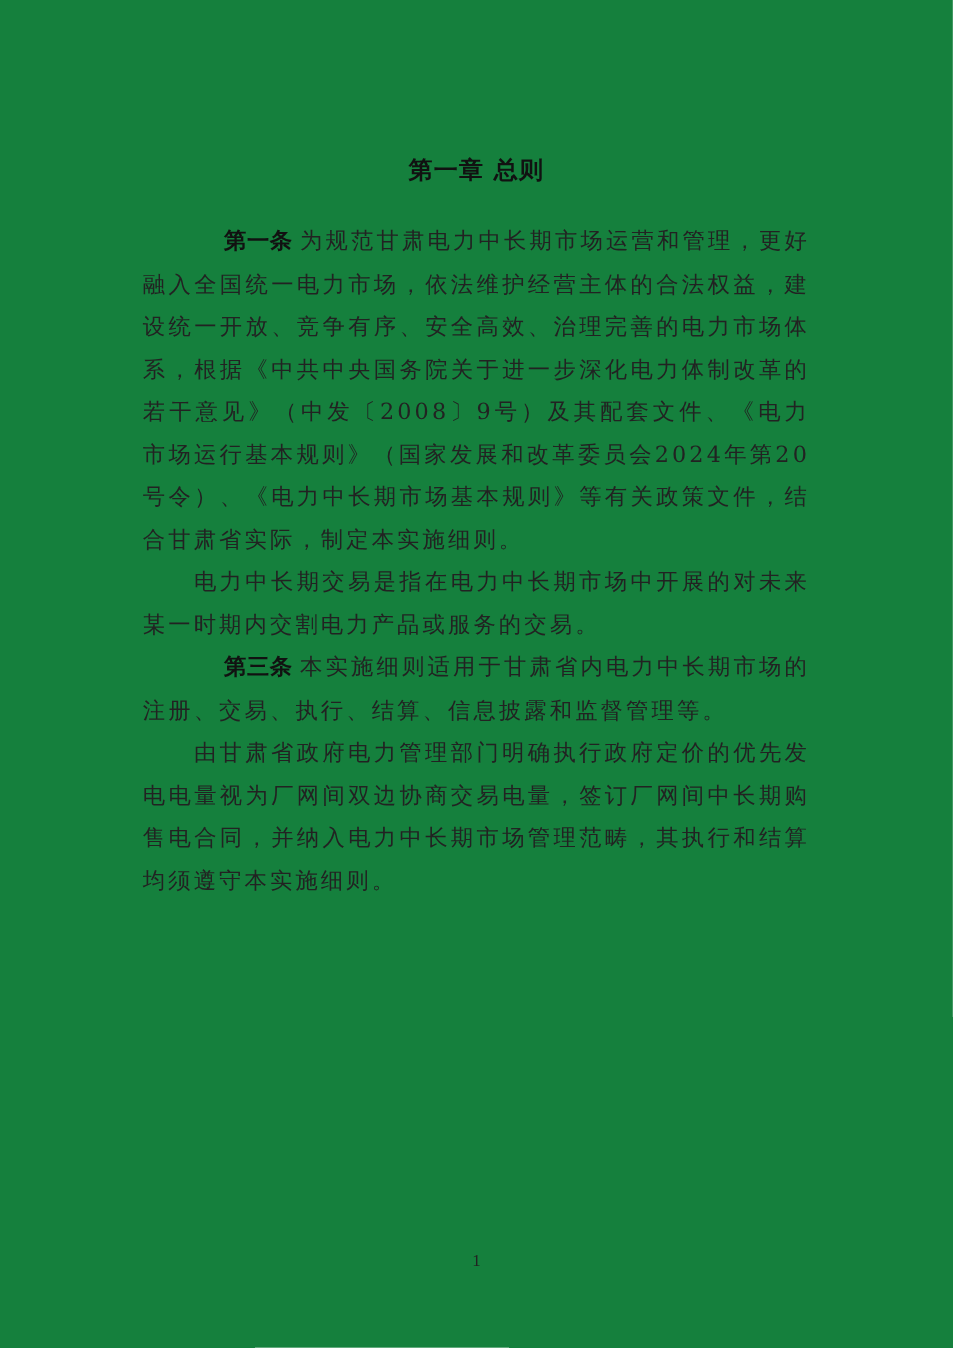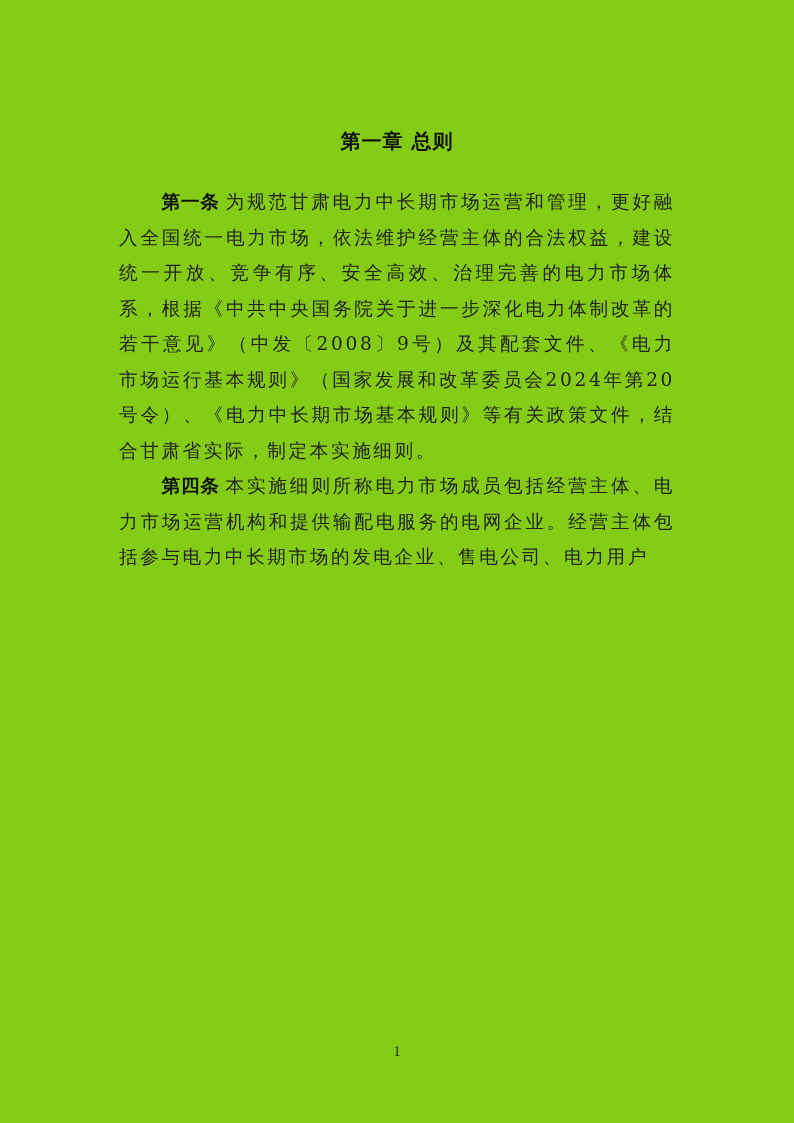--- a/index.html
+++ b/index.html
@@ -14,21 +14,21 @@
       overflow: hidden;
       font-family: "DejaVu Serif", "Liberation Serif", serif;
       color: #1a1a1a;
     }
     .page {
       position: absolute;
       left: 0;
       top: 0;
       width: 794px;
       height: 1123px;
-      background: #84cc16;
+      background: #15803d;
     }
     .chapter-title {
       position: absolute;
       top: 127px;
       left: 0;
       width: 794px;
       text-align: center;
       font-family: "DejaVu Sans", "Liberation Sans", sans-serif;
       font-weight: bold;
       font-size: 20px;
@@ -51,20 +51,21 @@
       letter-spacing: 2.6px;
       word-break: break-all;
       color: #222;
     }
     .para .article-label {
       font-family: "DejaVu Sans", "Liberation Sans", sans-serif;
       font-weight: bold;
       color: #111;
       letter-spacing: 0.5px;
       margin-right: 6px;
+      margin-left: 25px;
     }
     .page-number {
       position: absolute;
       top: 1043px;
       left: 0;
       width: 794px;
       text-align: center;
       font-family: "Liberation Serif", "DejaVu Serif", serif;
       font-size: 14px;
       line-height: 18px;
@@ -76,22 +77,24 @@
 
 <div class="page">
 
   <div class="chapter-title">第一章 总则</div>
 
   <div class="body-text">
 
     <p class="para"><span class="article-label">第一条</span><span>为规范甘肃电力中长期市场运营和管理，更好融入全国统一电力市场，依法维护经营主体的合法权益，建设统一开放、竞争有序、安全高效、治理完善的电力市场体系，根据《中共中央国务院关于进一步深化电力体制改革的若干意见》（中发〔2008〕9号）及其配套文件、《电力市场运行基本规则》（国家发展和改革委员会2024年第20号令）、《电力中长期市场基本规则》等有关政策文件，结合甘肃省实际，制定本实施细则。</span></p>
 
 
+    <p class="para"><span>电力中长期交易是指在电力中长期市场中开展的对未来某一时期内交割电力产品或服务的交易。</span></p>
 
+    <p class="para"><span class="article-label">第三条</span><span>本实施细则适用于甘肃省内电力中长期市场的注册、交易、执行、结算、信息披露和监督管理等。</span></p>
 
+    <p class="para"><span>由甘肃省政府电力管理部门明确执行政府定价的优先发电电量视为厂网间双边协商交易电量，签订厂网间中长期购售电合同，并纳入电力中长期市场管理范畴，其执行和结算均须遵守本实施细则。</span></p>
 
-    <p class="para"><span class="article-label">第四条</span><span>本实施细则所称电力市场成员包括经营主体、电力市场运营机构和提供输配电服务的电网企业。经营主体包括参与电力中长期市场的发电企业、售电公司、电力用户</span></p>
 
   </div>
 
   <div class="page-number">1</div>
 
 </div>
 
 </body></html>

